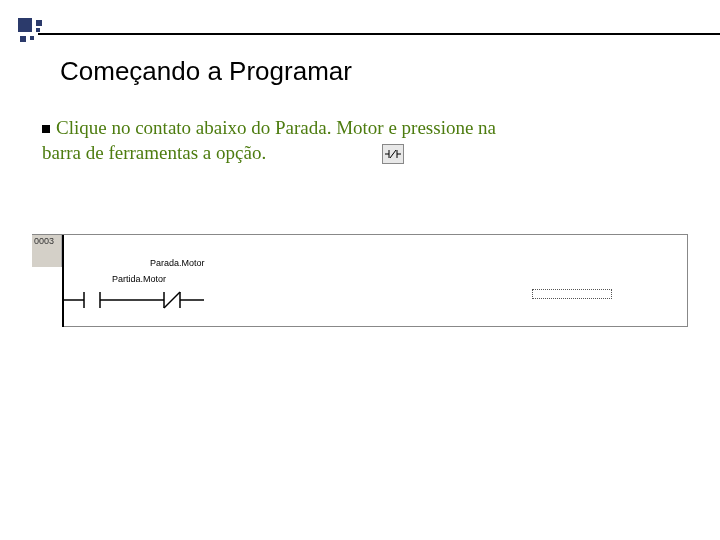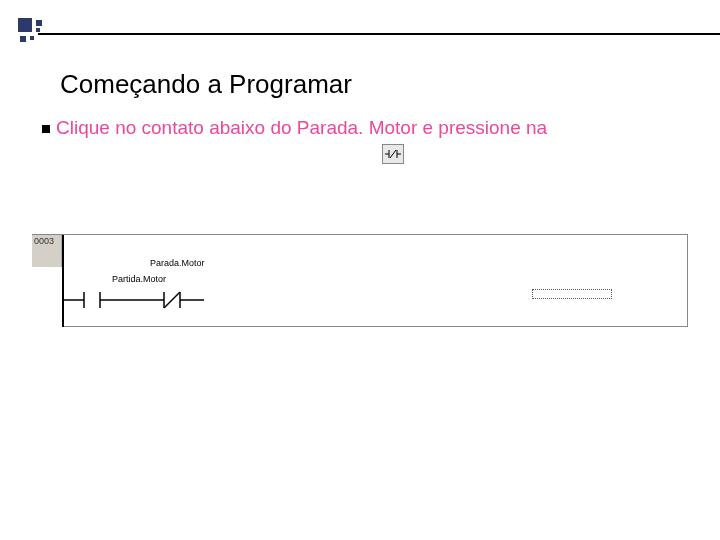--- a/index.html
+++ b/index.html
@@ -35,30 +35,30 @@
     height: 0;
     border-top: 2px solid #000;
   }
   .title {
     position: absolute;
     top: 56px;
     left: 60px;
     font-size: 26px;
     font-weight: 400;
     color: #000;
-    margin-top: 13px;
   }
   .body-text {
     position: absolute;
     top: 116px;
     left: 42px;
     right: 50px;
     font-size: 19px;
     line-height: 1.3em;
-    color: #ec4899;
+    color: #4d7c0f;
+    font-family: Liberation Serif, serif;
   }
   .body-text .bullet {
     display: inline-block;
     width: 8px;
     height: 8px;
     background: #000;
     margin-right: 6px;
     vertical-align: 1px;
   }
   .toolbar-icon {
@@ -149,20 +149,21 @@
   <div class="sq s2"></div>
   <div class="sq s3"></div>
   <div class="sq s4"></div>
 </div>
 <div class="top-rule"></div>
 
 <h1 class="title">Começando a Programar</h1>
 
 <div class="body-text">
   <span class="bullet"></span><span>Clique no contato abaixo do Parada. Motor e pressione na</span><br>
+  <span>barra de ferramentas a opção.</span>
 </div>
 
 <div class="toolbar-icon">
   <svg width="20" height="18" viewBox="0 0 20 18">
     <line x1="2" y1="9" x2="6" y2="9" stroke="#000" stroke-width="1"></line>
     <line x1="6" y1="5" x2="6" y2="13" stroke="#000" stroke-width="1"></line>
     <line x1="14" y1="5" x2="14" y2="13" stroke="#000" stroke-width="1"></line>
     <line x1="14" y1="9" x2="18" y2="9" stroke="#000" stroke-width="1"></line>
     <line x1="7" y1="13" x2="13" y2="5" stroke="#000" stroke-width="1"></line>
   </svg>

